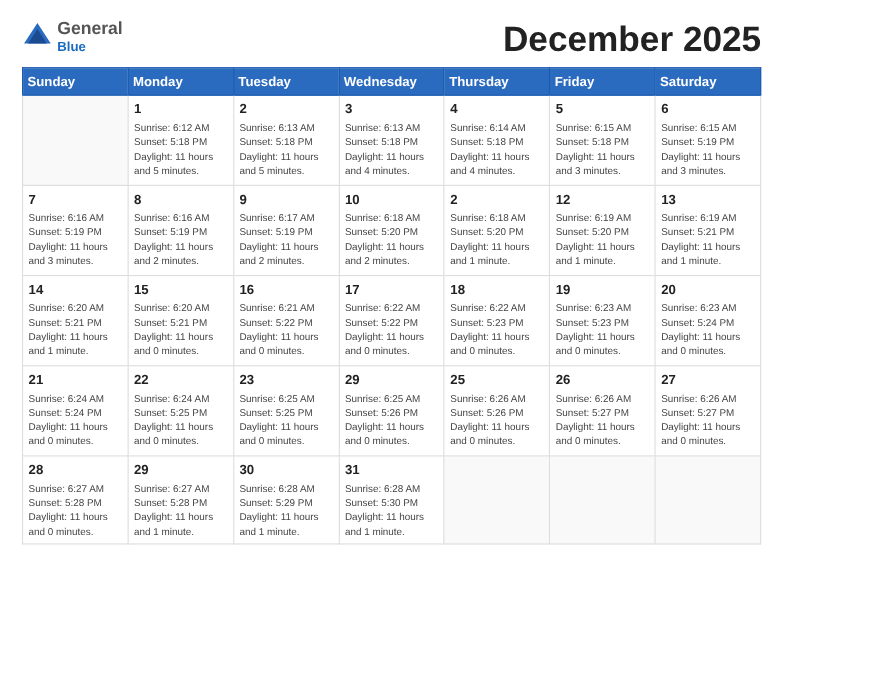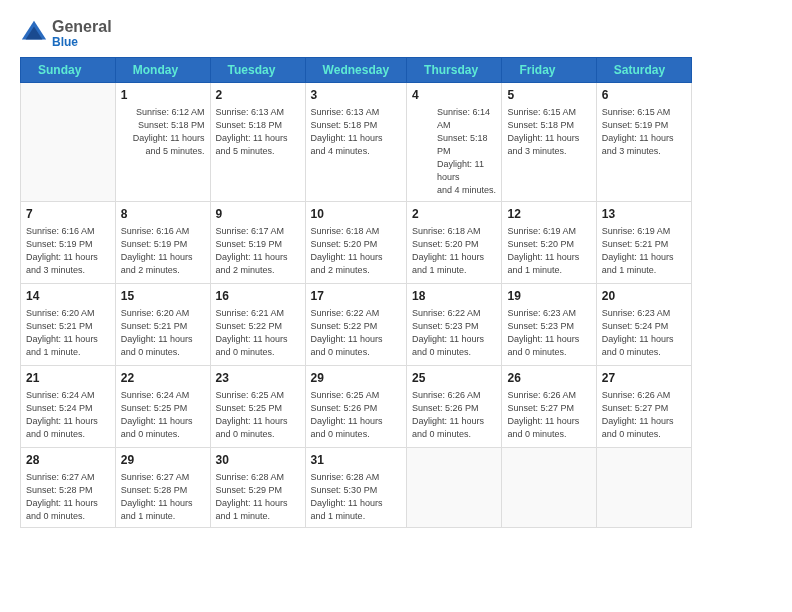--- a/index.html
+++ b/index.html
@@ -54,24 +54,24 @@
       color: #444;
       margin-top: 2px;
     }
     .calendar {
       width: 100%;
       border-collapse: collapse;
       border: 1px solid #ccc;
     }
     .calendar th {
       background: #2a6bbf;
-      color: #5eead4;
+      color: #ffffff;
       font-size: 12px;
       font-weight: bold;
-      padding: 5px 17px;
+      padding: 5px 4px;
       text-align: left;
       border: 1px solid #1a5aaf;
     }
     .calendar td {
       width: calc(100% / 7);
       vertical-align: top;
       padding: 4px 5px;
       border: 1px solid #ddd;
       font-size: 9.5px;
       color: #333;
@@ -109,20 +109,21 @@
       <svg class="logo-icon" viewBox="0 0 30 30" xmlns="http://www.w3.org/2000/svg">
         <polygon points="15,2 28,22 2,22" fill="#2a6bbf"></polygon>
         <polygon points="15,8 24,22 6,22" fill="#1a4a8f"></polygon>
       </svg>
       <div class="logo-text">
         <span class="logo-general">General</span>
         <span class="logo-blue">Blue</span>
       </div>
     </div>
     <div class="title-block">
+      <div class="month-title">December 2025</div>
     </div>
   </div>
 
   <table class="calendar">
     <thead>
       <tr>
 
       <th>Sunday</th>
           <th>Monday</th>
           <th>Tuesday</th>
@@ -130,42 +131,42 @@
           <th>Thursday</th>
           <th>Friday</th>
           <th>Saturday</th>
         </tr>
     </thead>
     <tbody id="calendar-body">
     <tr class="week-row">
           <td class="empty"></td>
           <td>
             <span class="day-num">1</span>
-            <div class="day-info" style="white-space: pre-line; text-align: right;">Sunrise: 6:12 AM
+            <div class="day-info" style="white-space: pre-line;">Sunrise: 6:12 AM
 Sunset: 5:18 PM
 Daylight: 11 hours
 and 5 minutes.</div>
           </td>
           <td>
             <span class="day-num">2</span>
             <div class="day-info" style="white-space: pre-line;">Sunrise: 6:13 AM
 Sunset: 5:18 PM
 Daylight: 11 hours
 and 5 minutes.</div>
           </td>
           <td>
             <span class="day-num">3</span>
             <div class="day-info" style="white-space: pre-line;">Sunrise: 6:13 AM
 Sunset: 5:18 PM
 Daylight: 11 hours
 and 4 minutes.</div>
           </td>
           <td>
             <span class="day-num">4</span>
-            <div class="day-info" style="white-space: pre-line; margin-left: 25px;">Sunrise: 6:14 AM
+            <div class="day-info" style="white-space: pre-line;">Sunrise: 6:14 AM
 Sunset: 5:18 PM
 Daylight: 11 hours
 and 4 minutes.</div>
           </td>
           <td>
             <span class="day-num">5</span>
             <div class="day-info" style="white-space: pre-line;">Sunrise: 6:15 AM
 Sunset: 5:18 PM
 Daylight: 11 hours
 and 3 minutes.</div>

